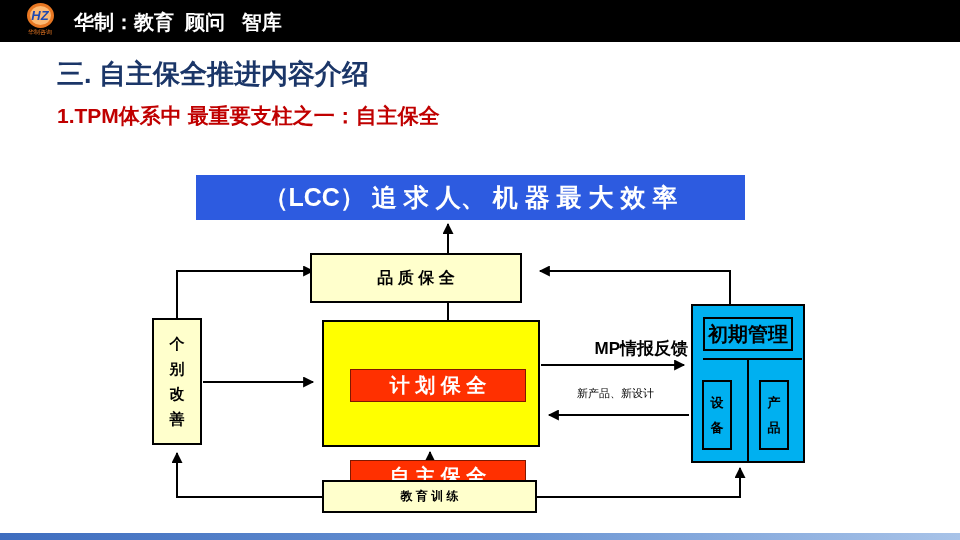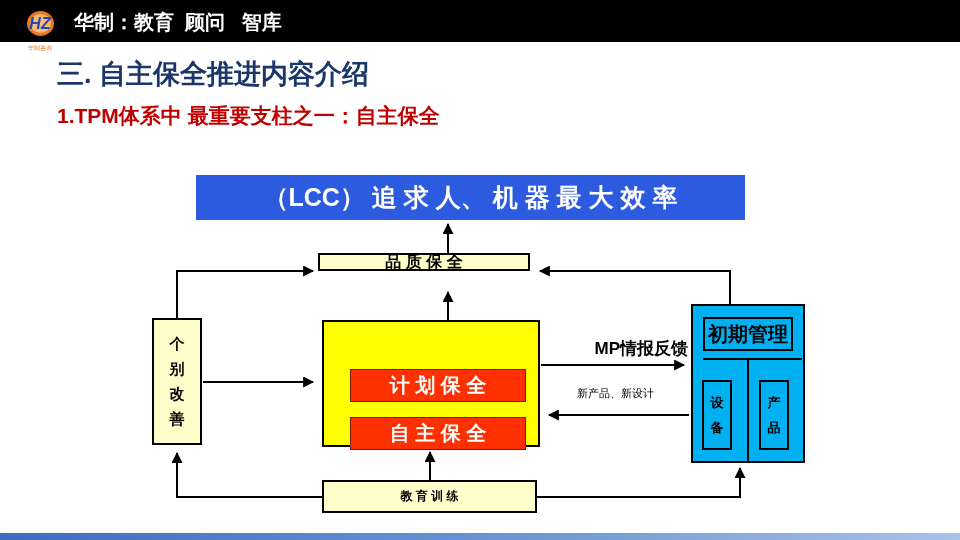--- a/index.html
+++ b/index.html
@@ -7,49 +7,49 @@
   .stage {
     position:relative; width:960px; height:540px; background:#ffffff;
     overflow:hidden; font-family:"Liberation Sans", sans-serif;
   }
   .pre { white-space:pre; }
 
   
   .header-bar { position:absolute; left:0; top:0; width:960px; height:42px; background:#000000; }
   .logo { position:absolute; left:16px; top:3px; width:48px; height:38px; text-align:center; }
   .logo-circle {
-    width:27px; height:25px; margin:8px auto; border:3px solid #E87722; border-radius:50%;
-    background:#fdba74; color:#1F49B0; font-weight:bold; font-style:italic; font-size:16px;
+    width:27px; height:25px; margin:0 auto; border:3px solid #E87722; border-radius:50%;
+    background:#fdba74; color:#1F49B0; font-weight:bold; font-style:italic; font-size:13px;
     display:flex; align-items:center; justify-content:center;
   }
   .logo-caption { font-size:6px; color:#E87722; line-height:8px; white-space:nowrap; }
   .brand-text {
     position:absolute; left:74px; top:9px; color:#ffffff; font-weight:bold; font-size:20px;
   }
 
   
   .section-title { position:absolute; left:57px; top:56px; font-size:27px; font-weight:bold; color:#1B3668; }
   .sub-title { position:absolute; left:57px; top:102px; font-size:21px; font-weight:bold; color:#C00000; }
 
   
   .dbox { position:absolute; display:flex; align-items:center; justify-content:center; }
   .cream { background:#FFFFCC; border:2px solid #000; }
 
   .goal-box {
     left:196px; top:175px; width:549px; height:45px; background:#2D5BE0;
     color:#fff; font-weight:bold; font-size:25px;
   }
-  .quality-box { left:318px; top:253px; width:212px; height:18px; font-weight:bold; font-size:16px; color:#000; }
+  .quality-box { left:310px; top:253px; width:212px; height:50px; font-weight:bold; font-size:16px; color:#000; }
   .individual-box { left:152px; top:318px; width:50px; height:127px; flex-direction:column; gap:6px;
     font-weight:bold; font-size:15px; color:#000; }
   .yellow-box { left:322px; top:320px; width:218px; height:127px; background:#FFFF00; border:2px solid #000; }
   .red-box { position:absolute; left:350px; width:176px; height:33px; background:#FF3000; border:1px solid #801800;
     color:#fff; font-weight:bold; font-size:20px; display:flex; align-items:center; justify-content:center;margin-top:32px; }
   .planned-box { top:337px; }
-  .autonomous-box { top:385px; }
+  .autonomous-box { top:428px; }
 
   .initial-box { left:691px; top:304px; width:114px; height:159px; background:#00B0F0; border:2px solid #000; }
   .initial-title { position:absolute; left:703px; top:317px; width:90px; height:34px; border:2px solid #000;
     display:flex; align-items:center; justify-content:center; font-weight:bold; font-size:20px; color:#000; }
   .initial-hline { position:absolute; left:703px; top:358px; width:99px; height:0; border-top:2px solid #000; }
   .initial-vline { position:absolute; left:747px; top:358px; width:0; height:103px; border-left:2px solid #000; }
   .sub-cell { position:absolute; top:380px; width:30px; height:70px; border:2px solid #000;
     display:flex; flex-direction:column; align-items:center; justify-content:center; gap:7px;
     font-weight:bold; font-size:13px; color:#000; }
   .equipment-box { left:702px; }

